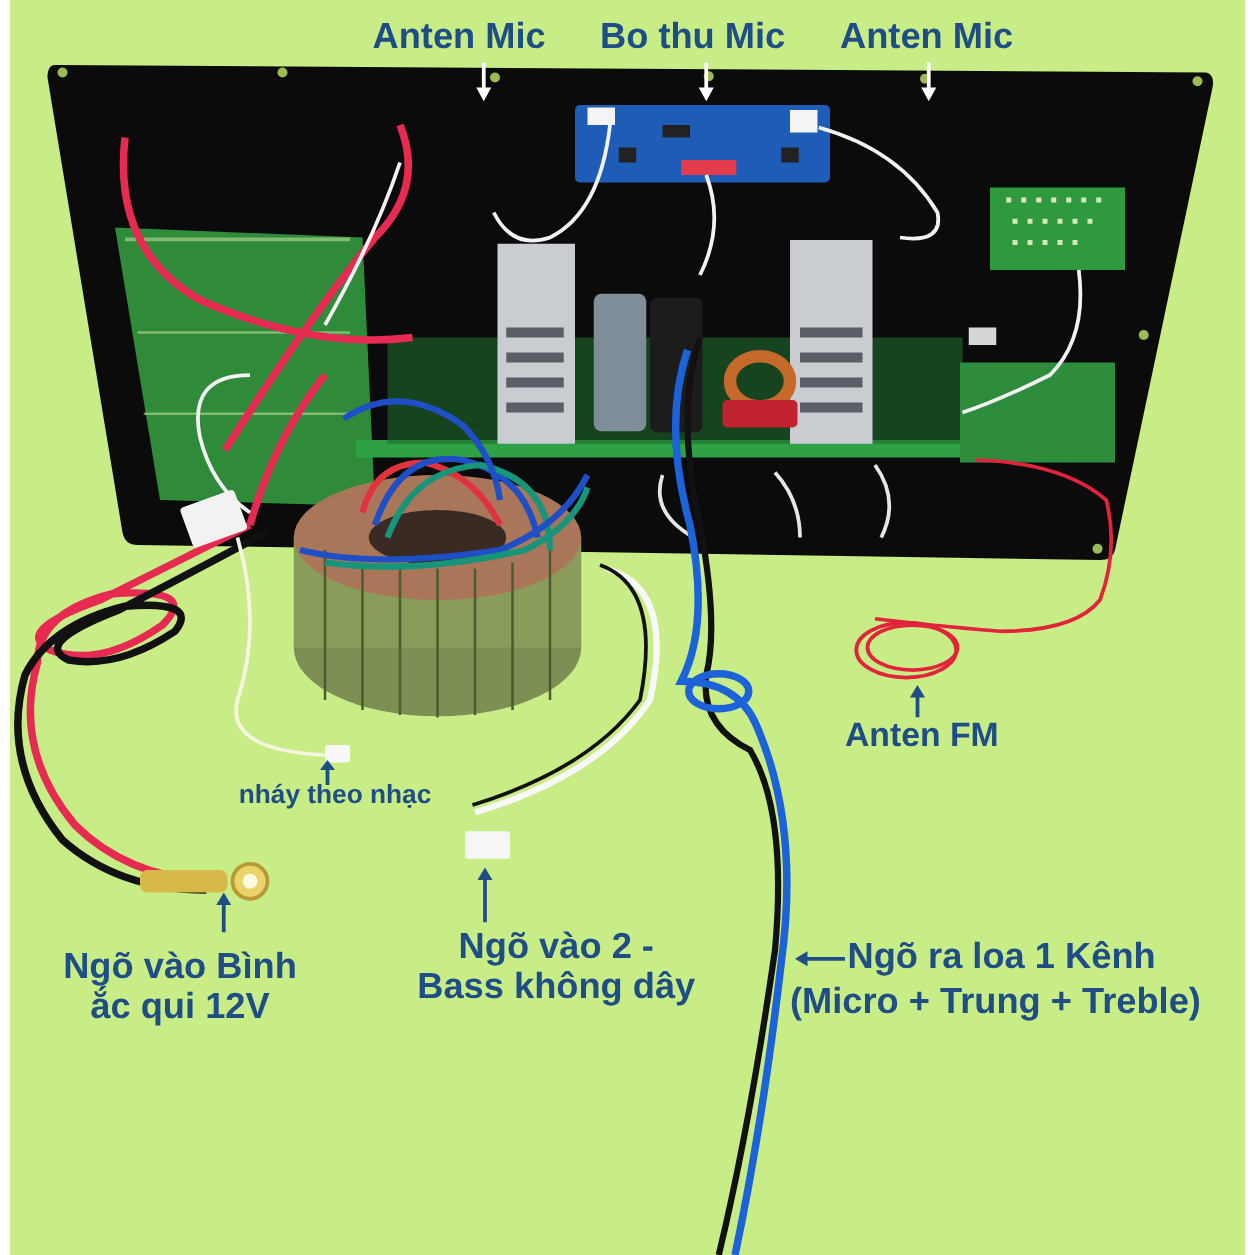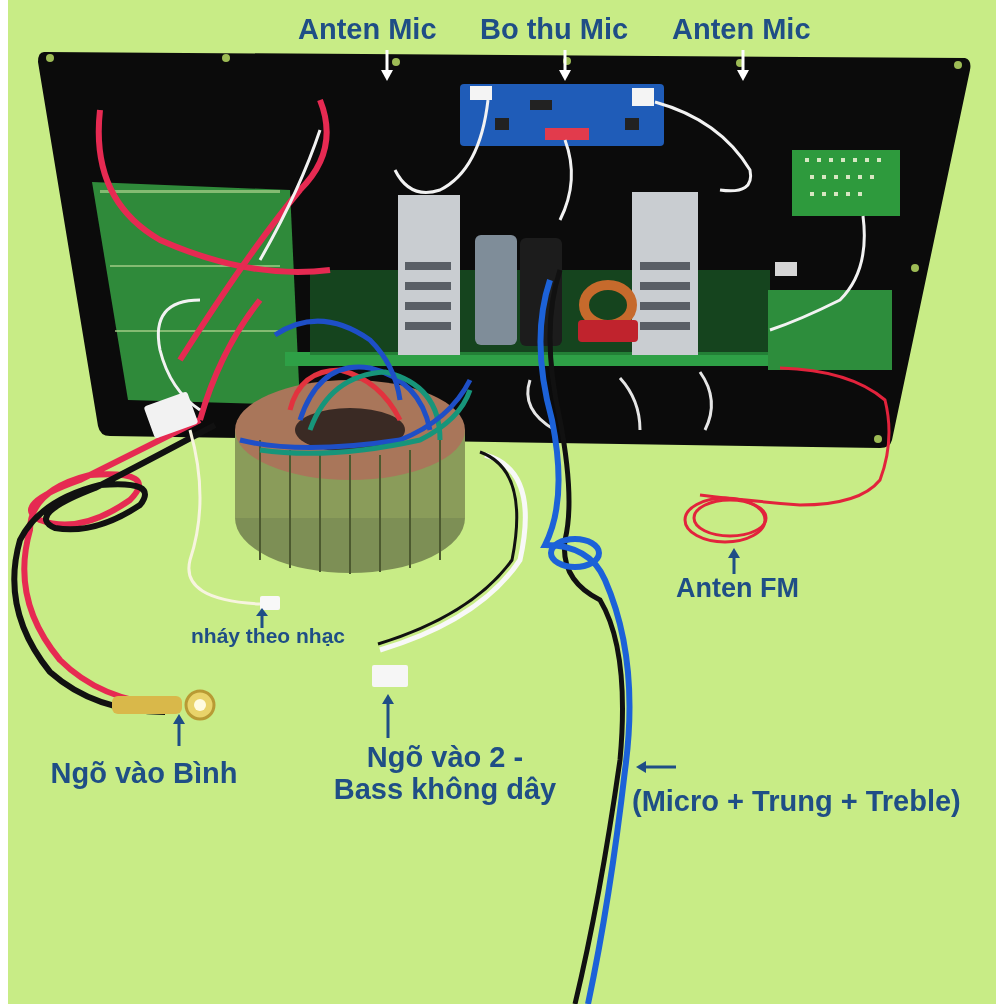--- a/index.html
+++ b/index.html
@@ -219,29 +219,31 @@
   <div class="lbl small center" style="left:158px;top:624px;width:220px;">
     <div>nháy theo nhạc</div>
   </div>
 
   <svg class="arrow" style="left:172px;top:714px" width="14" height="32">
       <polygon points="1,10 13,10 7,0" fill="#1f4e86"></polygon>
       <line x1="7" y1="8" x2="7" y2="32" stroke="#1f4e86" stroke-width="3"></line>
     </svg>
   <div class="lbl big center" style="left:24px;top:742px;width:240px;margin-top:16px;">
     <div>Ngõ vào Bình</div>
+    <div>ắc qui 12V</div>
   </div>
 
   <svg class="arrow" style="left:381px;top:694px" width="14" height="44">
       <polygon points="1,10 13,10 7,0" fill="#1f4e86"></polygon>
       <line x1="7" y1="8" x2="7" y2="44" stroke="#1f4e86" stroke-width="3"></line>
     </svg>
   <div class="lbl big center" style="left:300px;top:742px;width:290px;">
     <div>Ngõ vào 2 -</div>
     <div>Bass không dây</div>
   </div>
 
   <svg class="arrow" style="left:636px;top:760px" width="40" height="14">
       <polygon points="10,1 10,13 0,7" fill="#1f4e86"></polygon>
       <line x1="8" y1="7" x2="40" y2="7" stroke="#1f4e86" stroke-width="3"></line>
     </svg>
+  <div class="lbl big" style="left:678px;top:750px;">Ngõ ra loa 1 Kênh</div>
   <div class="lbl big" style="left:632px;top:786px;">(Micro + Trung + Treble)</div>
 </div>
 
 </body></html>

